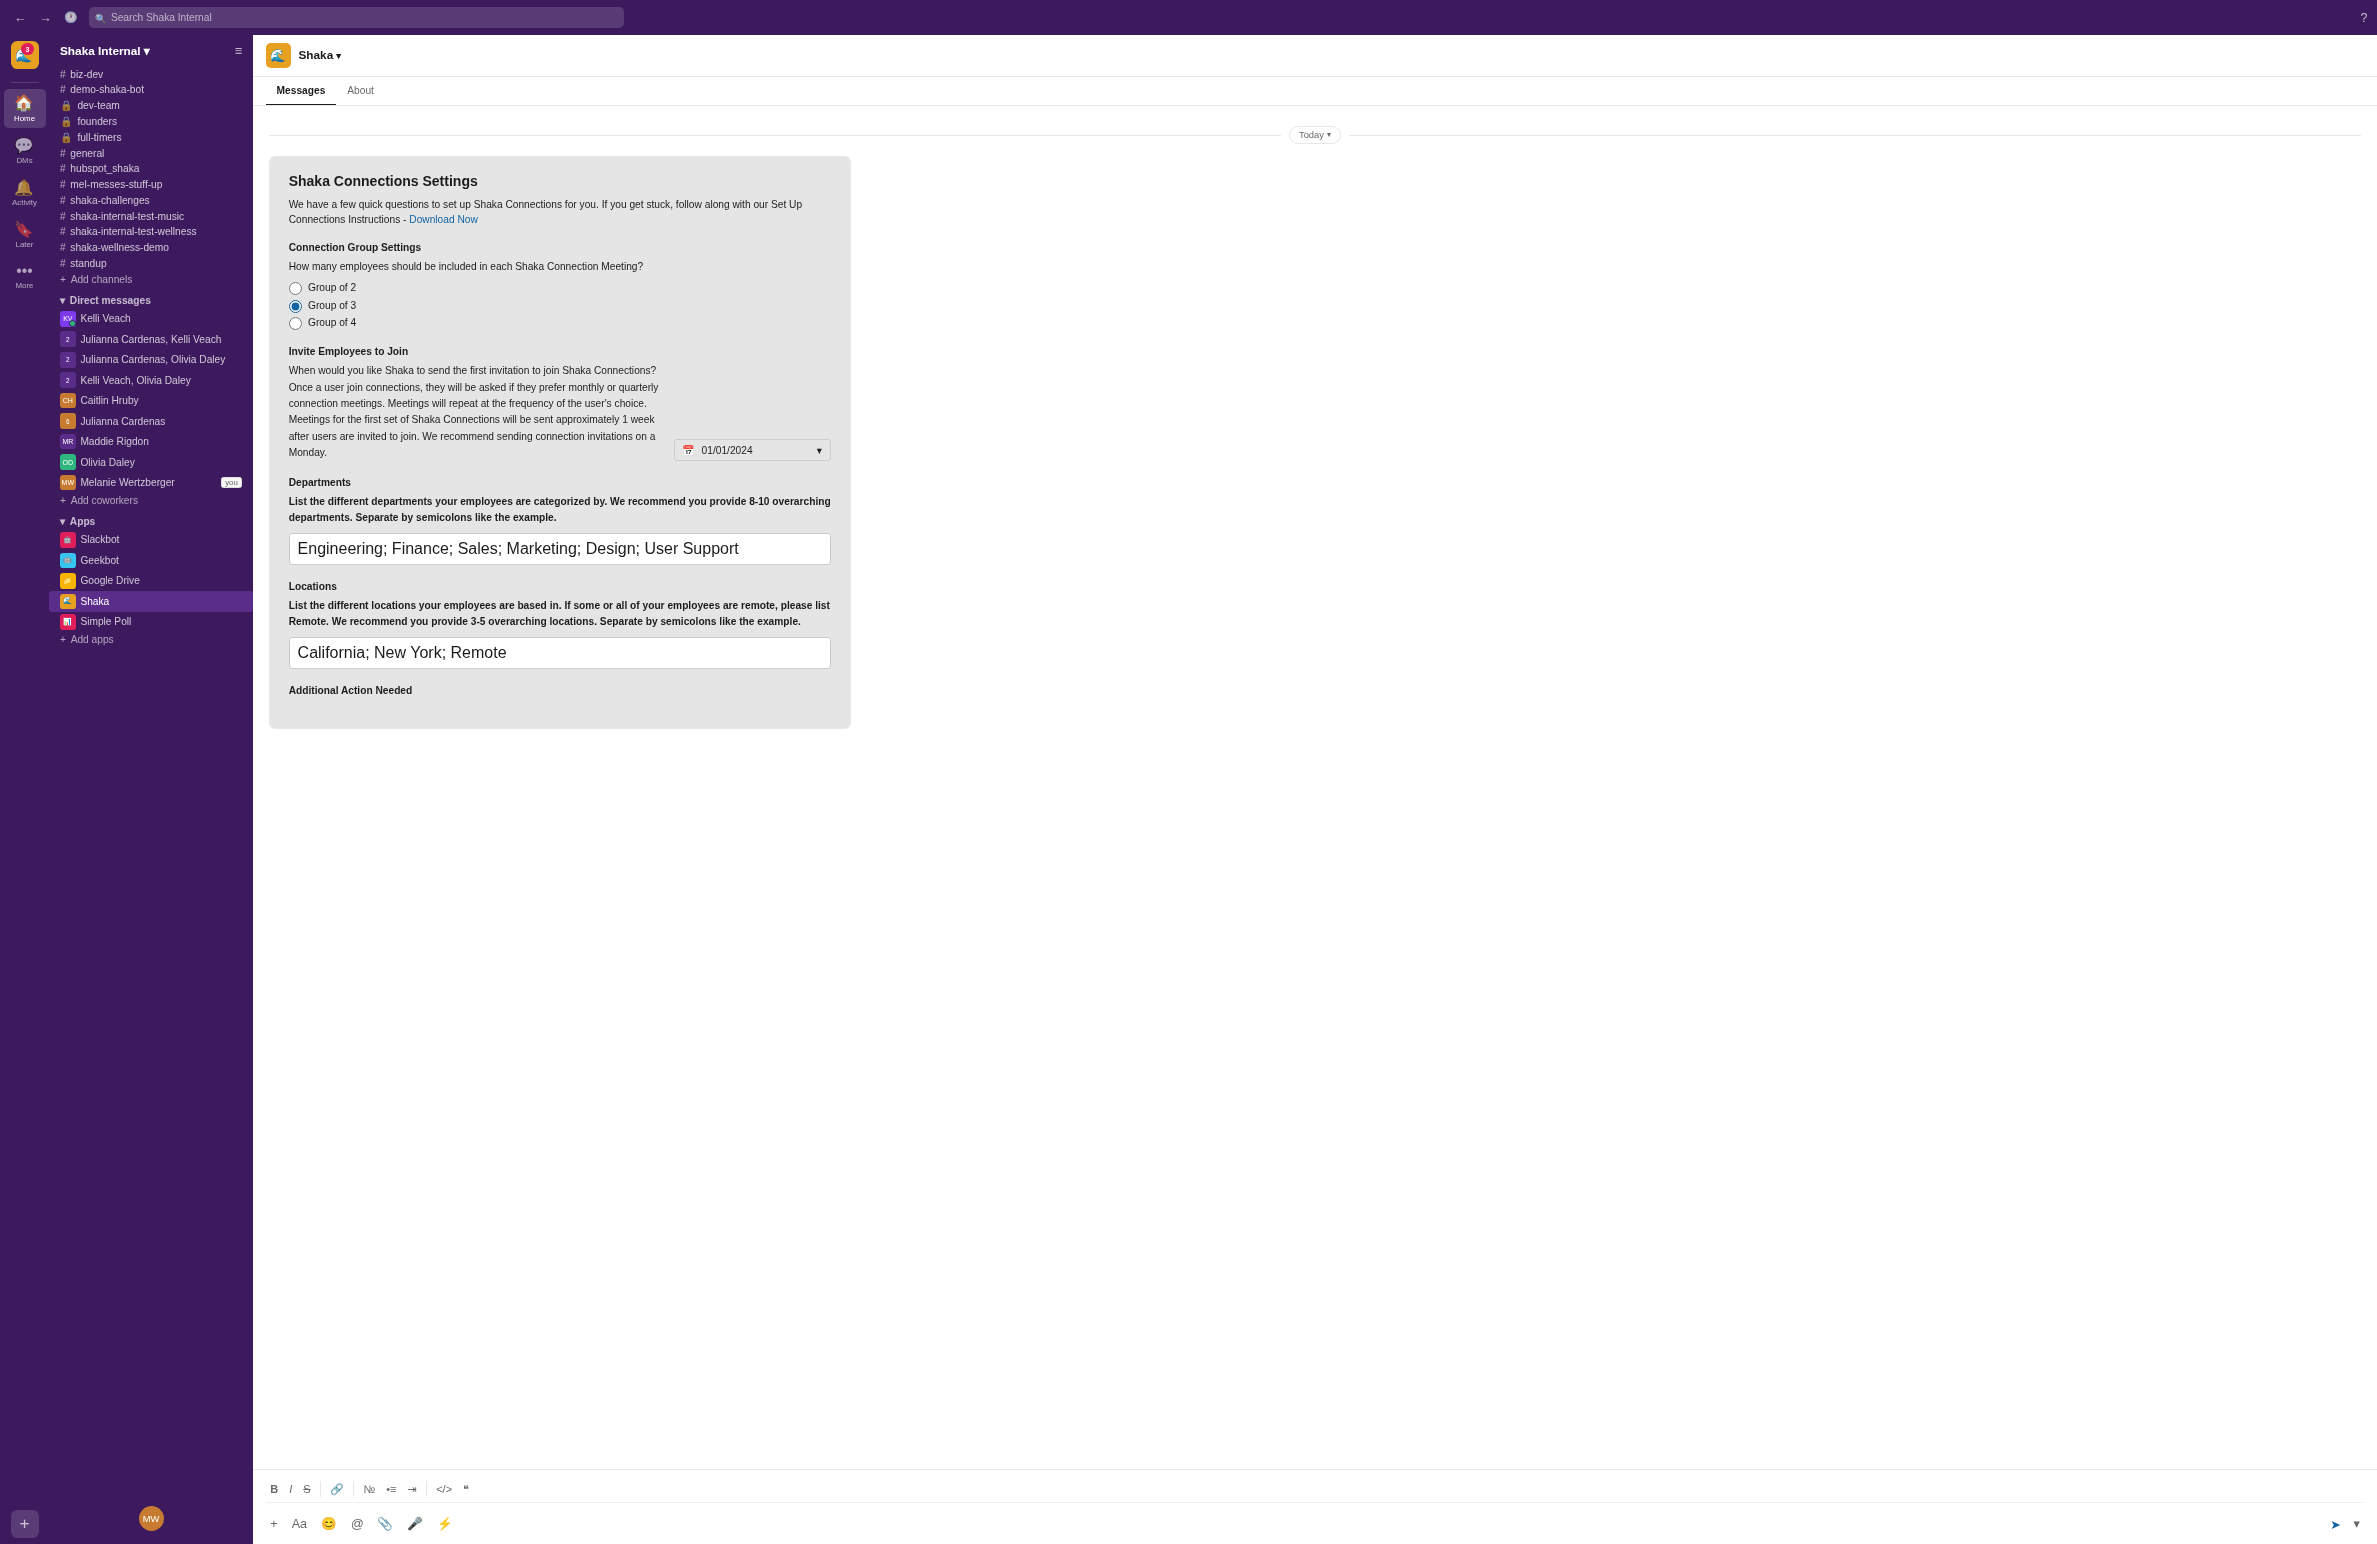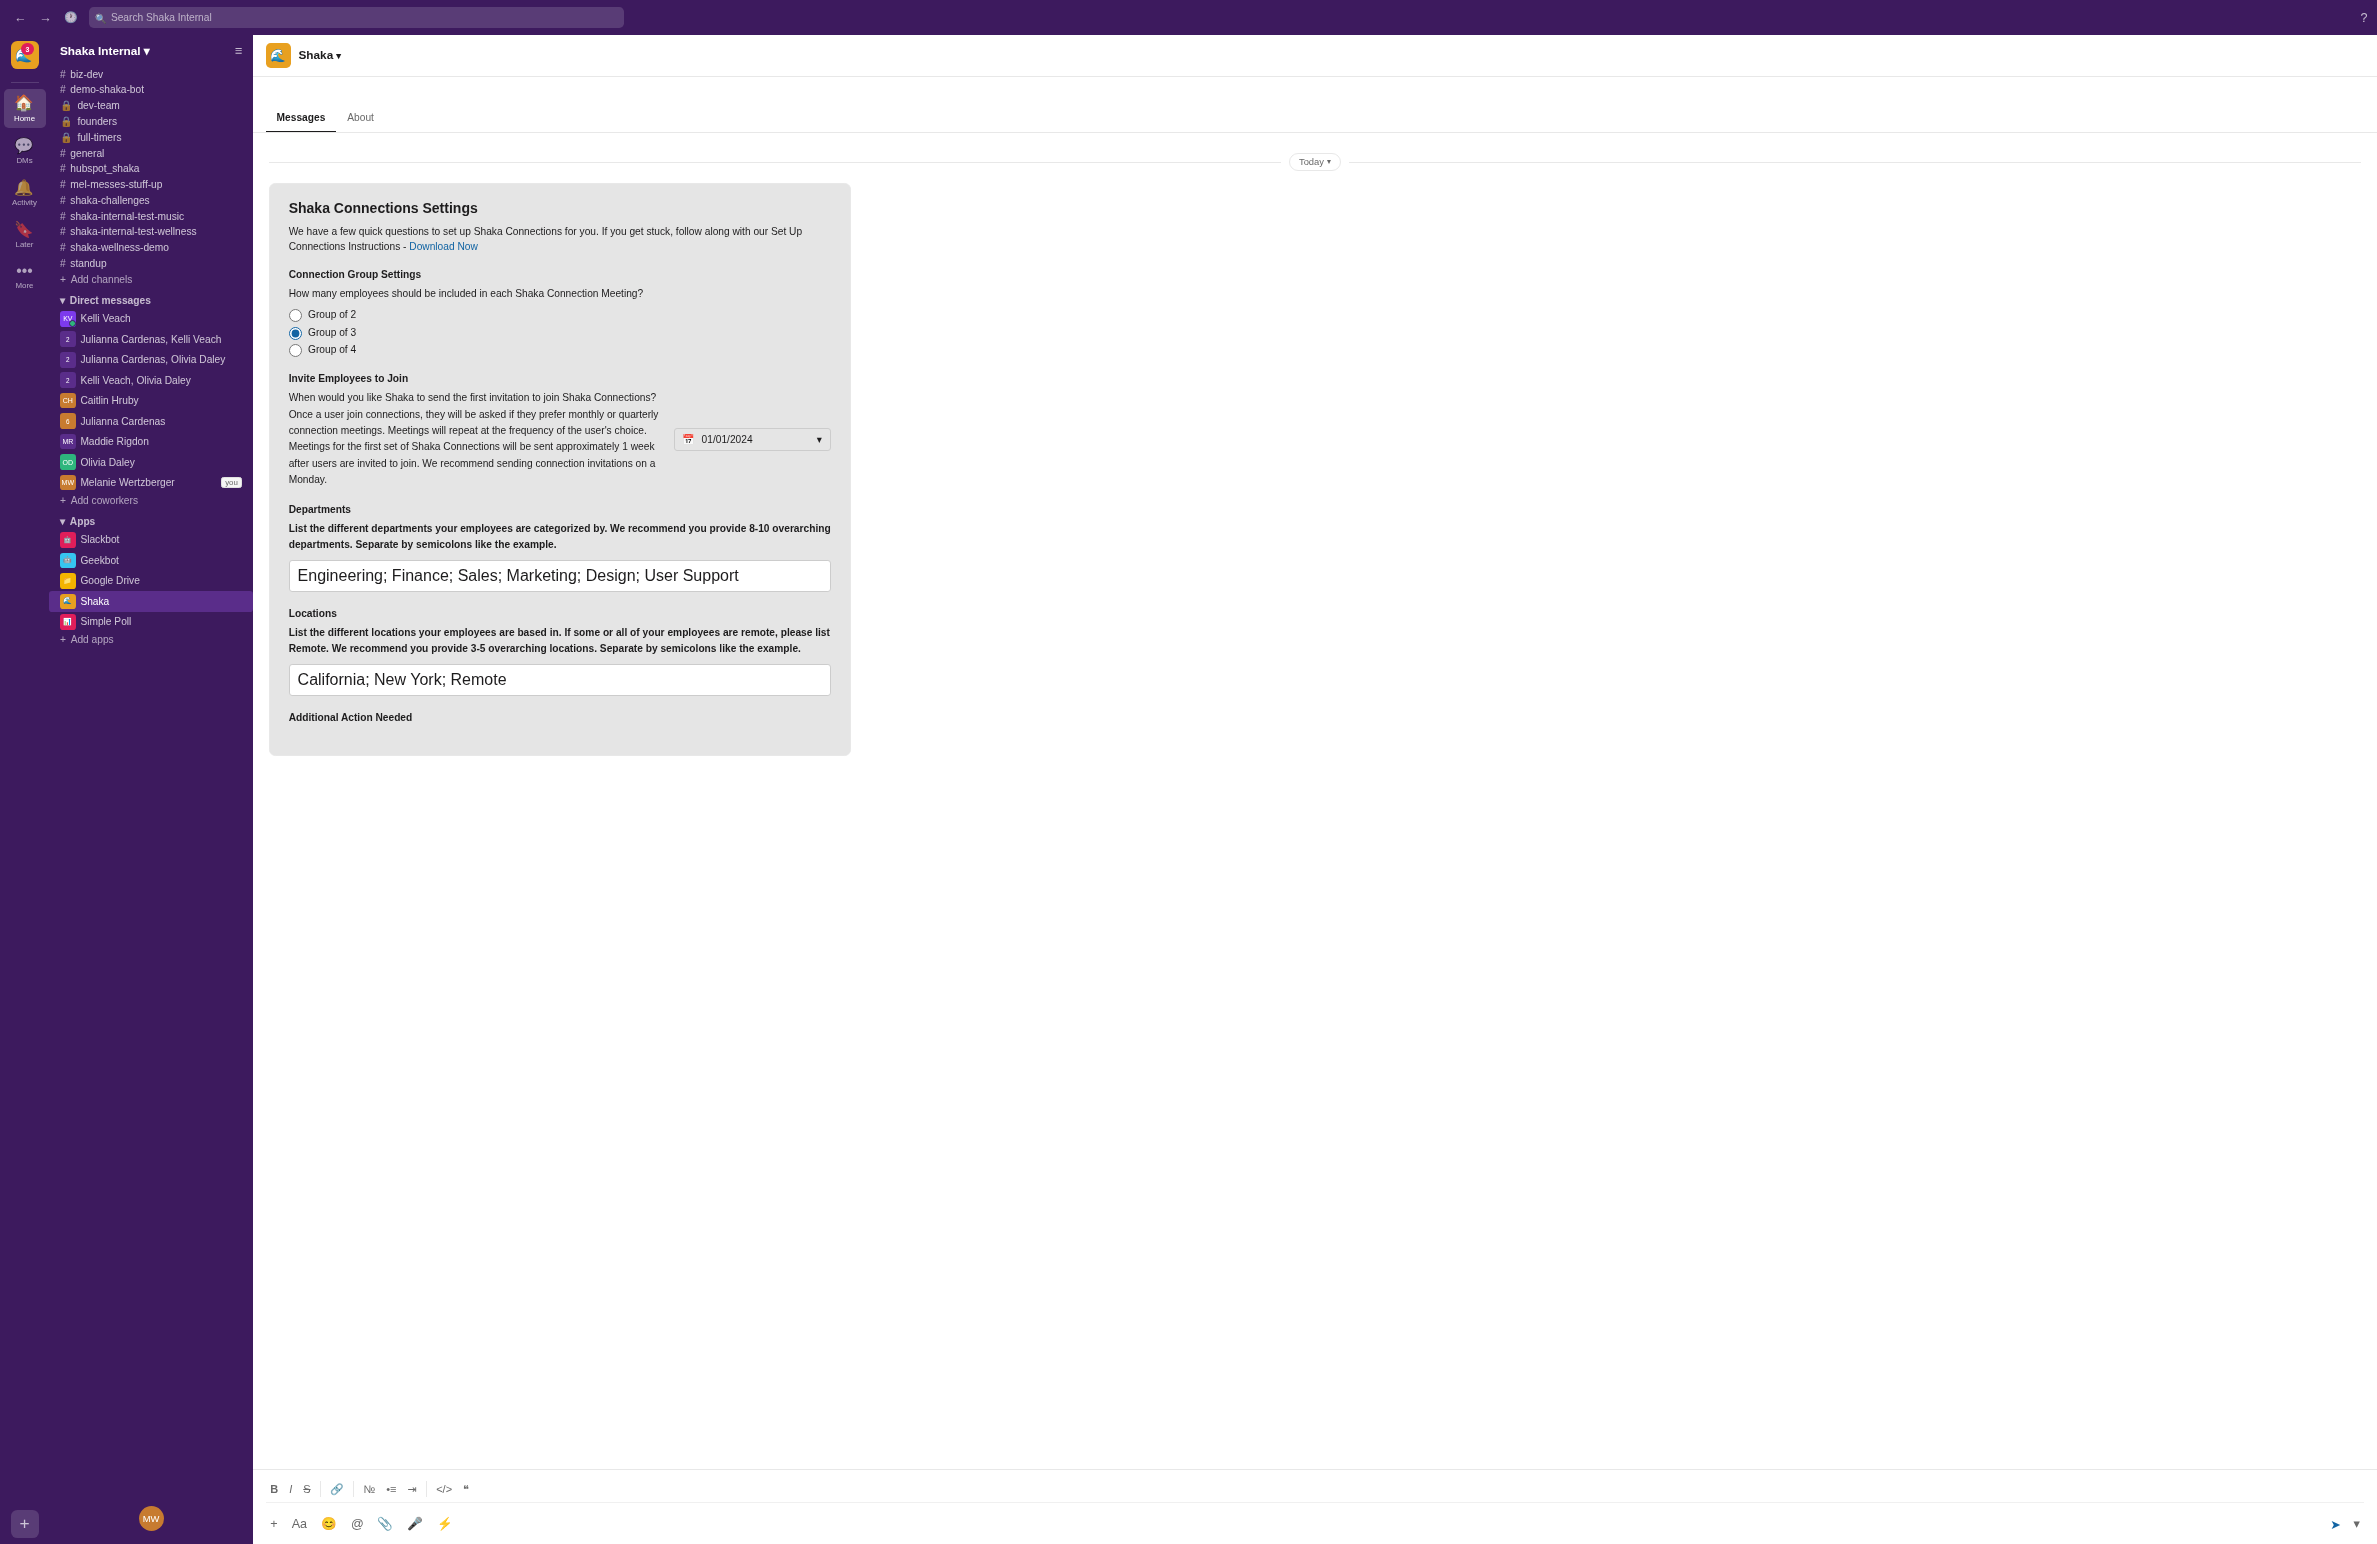--- a/index.html
+++ b/index.html
@@ -243,21 +243,20 @@
       align-items: center;
       gap: 3.1px;
       cursor: pointer;
     }
 
     .channel-tabs {
       display: flex;
       padding: 0 12.6px;
       border-bottom: 0.8px solid #e8e8e8;
       flex-shrink: 0;
-      margin-top: 27px;
     }
     .tab {
       padding: 7.9px 11px;
       font-size: 10.2px;
       cursor: pointer;
       color: #696969;
       border-bottom: 1.6px solid transparent;
     }
     .tab.active { color: #1d1c1d; border-bottom-color: #1d1c1d; font-weight: 600; }
 
@@ -318,21 +317,21 @@
       border: 0.8px solid #ccc;
       border-radius: 3.1px;
       padding: 4.7px 7.9px;
       width: 157px;
       cursor: pointer;
       font-size: 10.2px;
       color: #1d1c1d;
       gap: 6.3px;
     }
 
-    .invite-layout { display: flex; gap: 13px; align-items: center; }
+    .invite-layout { display: flex; gap: 13px; align-items: flex-end; }
     .invite-text { flex: 1; font-size: 10.2px; color: #1d1c1d; line-height: 1.6; }
 
     .text-input {
       width: 100%;
       border: 0.8px solid #ccc;
       border-radius: 3.1px;
       padding: 6.3px 7.9px;
       font-size: 16px;
       color: #1d1c1d;
       outline: none;

